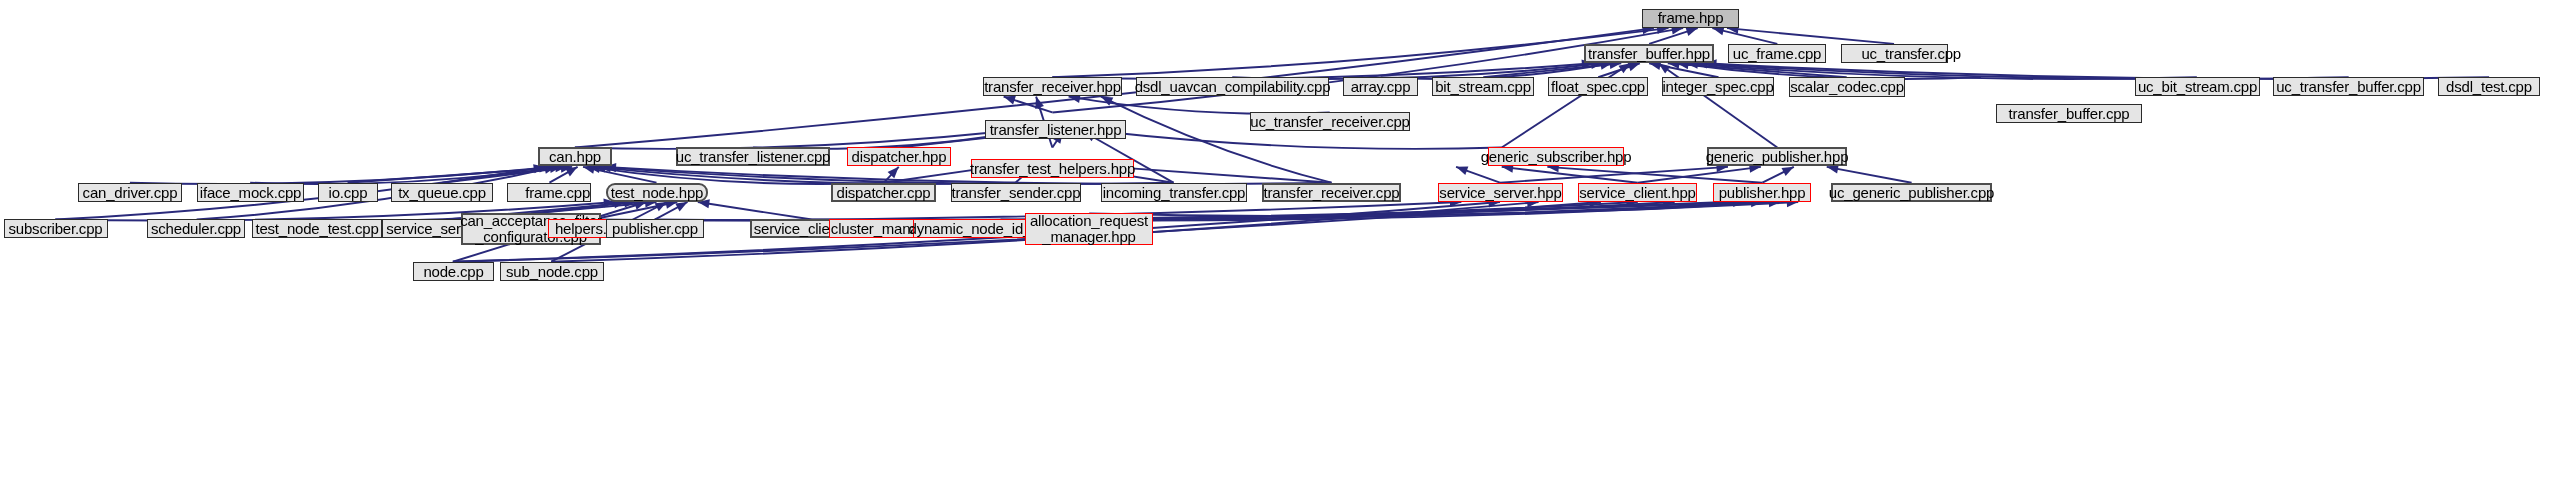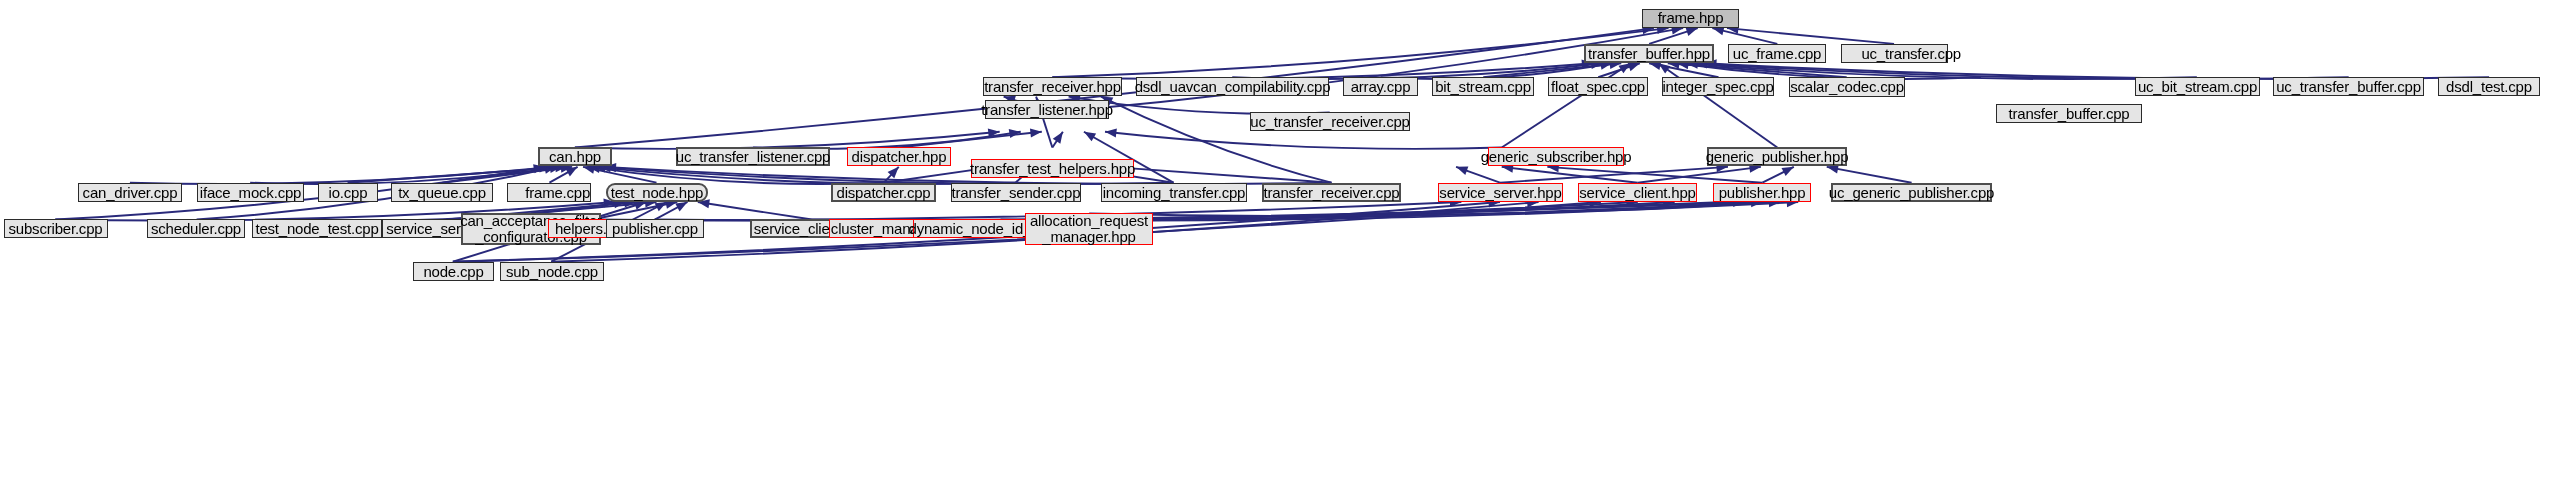--- a/index.html
+++ b/index.html
@@ -222,21 +222,21 @@
       <div class="node-box" style="left: 1136px; top: 77px; width: 193px; height: 19.3px;">dsdl_uavcan_compilability.cpp</div>
       <div class="node-box" style="left: 1343px; top: 77px; width: 75px; height: 19.3px;">array.cpp</div>
       <div class="node-box" style="left: 1432px; top: 77px; width: 102px; height: 19.3px;">bit_stream.cpp</div>
       <div class="node-box" style="left: 1548px; top: 77px; width: 100px; height: 19.3px;">float_spec.cpp</div>
       <div class="node-box" style="left: 1662px; top: 77px; width: 112px; height: 19.3px;">integer_spec.cpp</div>
       <div class="node-box" style="left: 1789px; top: 77px; width: 116px; height: 20px;">scalar_codec.cpp</div>
       <div class="node-box" style="left: 1996px; top: 77px; width: 146px; height: 19.3px; margin-top: 27px;">transfer_buffer.cpp</div>
       <div class="node-box" style="left: 2135px; top: 77px; width: 125px; height: 19.3px;">uc_bit_stream.cpp</div>
       <div class="node-box" style="left: 2273px; top: 77px; width: 151px; height: 19.3px;">uc_transfer_buffer.cpp</div>
       <div class="node-box" style="left: 2438px; top: 77px; width: 102px; height: 19.3px;">dsdl_test.cpp</div>
-      <div class="node-box" style="left: 985px; top: 100px; width: 124px; height: 19.3px;">transfer_listener.hpp</div>
+      <div class="node-box" style="left: 985px; top: 120px; width: 141px; height: 19.3px;">transfer_listener.hpp</div>
       <div class="node-box" style="left: 1250px; top: 112px; width: 160px; height: 19.3px;">uc_transfer_receiver.cpp</div>
       <div class="node-box thick" style="left: 538px; top: 147px; width: 74px; height: 19.3px;">can.hpp</div>
       <div class="node-box thick" style="left: 676px; top: 147px; width: 154px; height: 19.3px;">uc_transfer_listener.cpp</div>
       <div class="node-box red" style="left: 847px; top: 147px; width: 104px; height: 19.3px;">dispatcher.hpp</div>
       <div class="node-box red" style="left: 971px; top: 147px; width: 163px; height: 19.3px; margin-top: 12px;">transfer_test_helpers.hpp</div>
       <div class="node-box red" style="left: 1488px; top: 147px; width: 136px; height: 19.3px;">generic_subscriber.hpp</div>
       <div class="node-box thick" style="left: 1707px; top: 147px; width: 140px; height: 19.3px;">generic_publisher.hpp</div>
       <div class="node-box" style="left: 78px; top: 183px; width: 104px; height: 19.3px;">can_driver.cpp</div>
       <div class="node-box" style="left: 197px; top: 183px; width: 107px; height: 19.3px;">iface_mock.cpp</div>
       <div class="node-box" style="left: 318px; top: 183px; width: 60px; height: 19.3px;">io.cpp</div>

